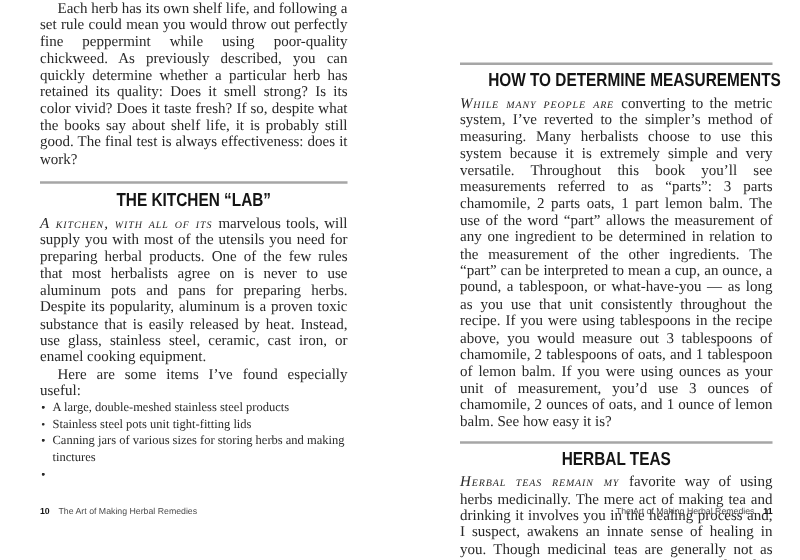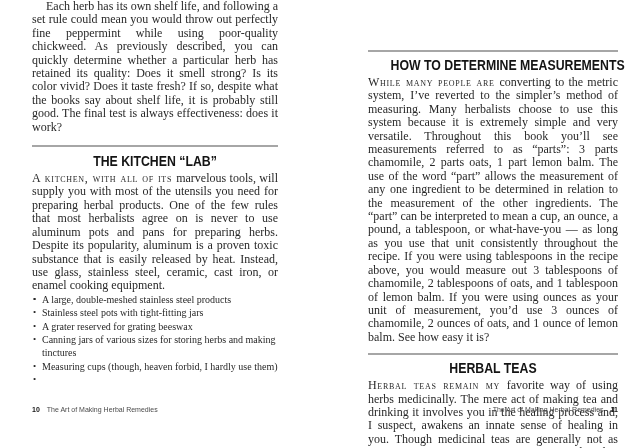--- a/index.html
+++ b/index.html
@@ -45,20 +45,21 @@
     margin: 0 0 3px 0;
     white-space: nowrap;
     transform: scaleX(0.82);
     transform-origin: 50% 50%;
     letter-spacing: 0;
   }
 
   .sc {
     font-variant: small-caps;
     letter-spacing: 0.7px;
+    font-style: italic;
   }
 
   .intro-space { margin-top: 53px; }
 
   ul.bullets {
     list-style: none;
     margin: 0; padding: 0;
   }
   ul.bullets li {
     position: relative;
@@ -100,44 +101,43 @@
   <p class="body indent intro-space">Each herb has its own shelf life, and following a set rule could mean you would throw out perfectly fine peppermint while using poor-quality chickweed. As previously described, you can quickly determine whether a particular herb has retained its quality: Does it smell strong? Is its color vivid? Does it taste fresh? If so, despite what the books say about shelf life, it is probably still good. The final test is always effectiveness: does it work?</p>
 
   <div class="rule rule-top-left"></div>
 
   <h2 class="heading">THE KITCHEN “LAB”</h2>
 
   <p class="body">
     <span class="sc">A kitchen, with all of its </span><span>marvelous tools, will supply you with most of the utensils you need for preparing herbal products. One of the few rules that most herbalists agree on is never to use aluminum pots and pans for preparing herbs. Despite its popularity, aluminum is a proven toxic substance that is easily released by heat. Instead, use glass, stainless steel, ceramic, cast iron, or enamel cooking equipment.</span>
   </p>
 
+  <p class="body indent">Here are some items I’ve found especially useful:</p>
 
   <ul class="bullets">
     <li>
       <span class="bullet-glyph">•</span>
     </li>
     <li>
       <span class="bullet-glyph">•</span>
       <span>A large, double-meshed stainless steel products</span>
     </li>
     <li>
       <span class="bullet-glyph">•</span>
-      <span>Stainless steel pots with tight-fitting jars</span>
+      <span>Stainless steel pots unit tight-fitting lids</span>
     </li>
     <li>
       <span class="bullet-glyph">•</span>
-      <span>A grater reserved for grating beeswax</span>
     </li>
     <li>
       <span class="bullet-glyph">•</span>
       <span>Canning jars of various sizes for storing herbs and making tinctures</span>
     </li>
     <li>
       <span class="bullet-glyph">•</span>
-      <span>Measuring cups (though, heaven forbid, I hardly use them)</span>
     </li>
     <li>
       <span class="bullet-glyph">•</span>
     </li>
   </ul>
 
   <div class="footer footer-left">
     <span class="pagenum">10</span>
     <span>The Art of Making Herbal Remedies</span>
   </div>

